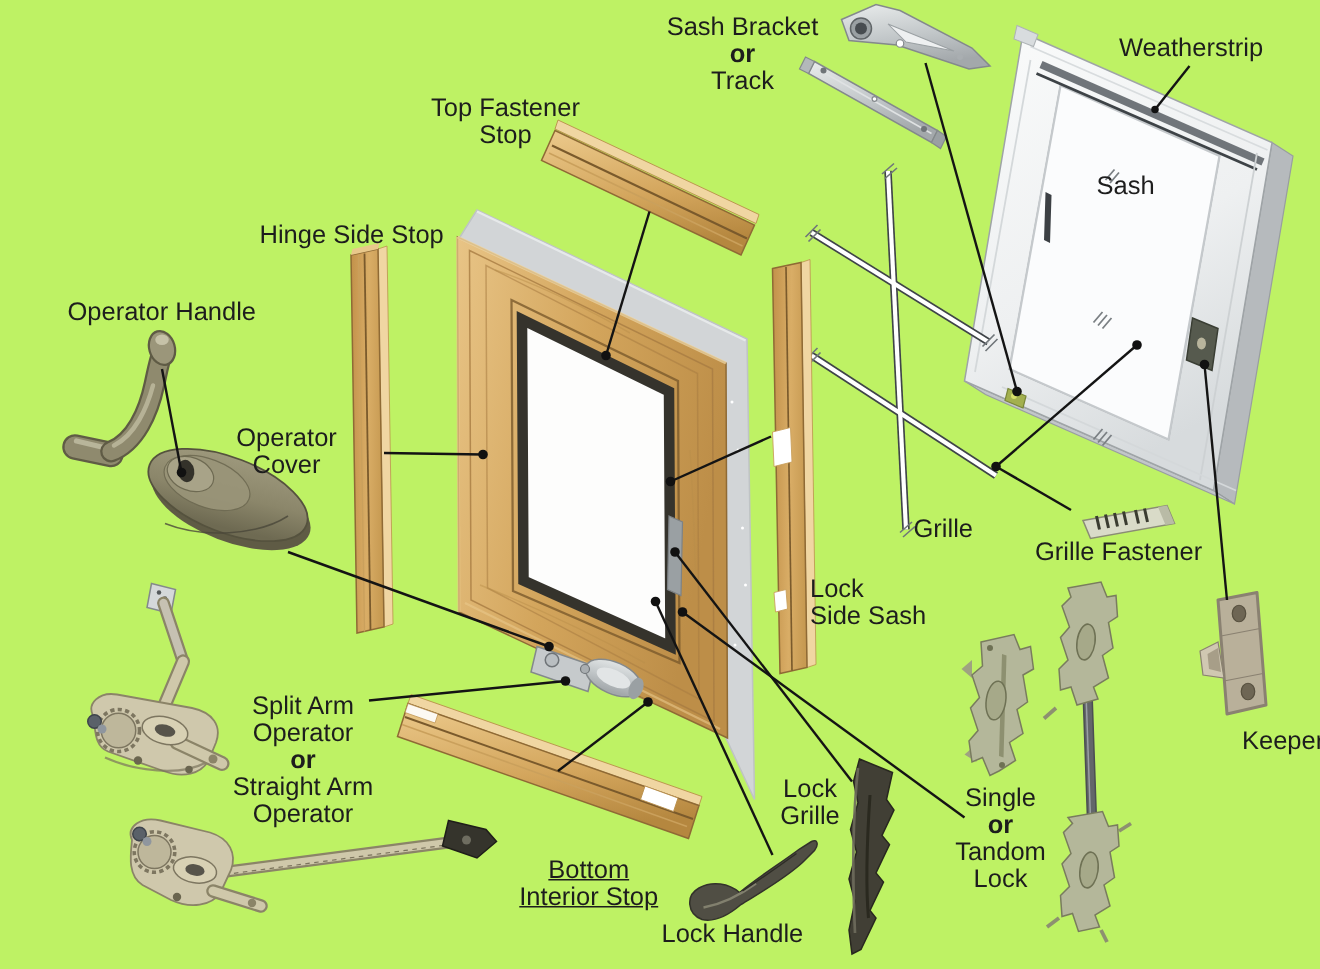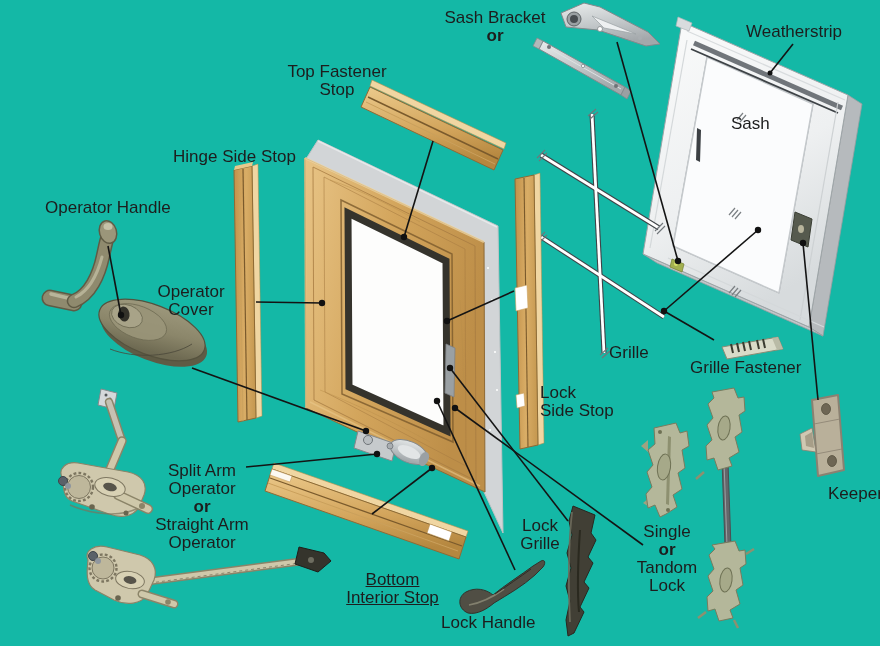--- a/index.html
+++ b/index.html
@@ -1,17 +1,17 @@
 <!DOCTYPE html>
 <html style="--c-text: #1d1d1d; --c-leader: #141414; --c-wood: #d8ab63; --c-wood_dark: #8f6a35; --c-wood_light: #f0d6a2; --c-metal: #c6cacc; --c-metal_dark: #84898c; --c-backing: #d2d5d7; --c-sash_white: #f1f3f4; --c-olive: #8f8a6e; --c-olive_dark: #5f5b45; --c-tan_hw: #cfc8ac; --c-tan_hw_dark: #8b8468; --c-lock_green: #b4b79a; --c-dark_hw: #504e44; --c-keeper_tan: #b9b09a;"><head>
 <meta charset="utf-8">
 <style>
   html,body{margin:0;padding:0;background:#ffffff;}
   .canvas{
-    position:relative;width:880px;height:646px;background:#14b8a6;overflow:hidden;
+    position:relative;width:880px;height:646px;background:#bef264;overflow:hidden;
     font-family:"Liberation Sans","DejaVu Sans",sans-serif;
   }
   .canvas svg{position:absolute;left:0;top:0;}
   .lbl{position:absolute;font-size:17px;line-height:18px;color:var(--c-text,#1d1d1d);white-space:nowrap;}
   .lbl span{display:block;}
   .lbl.center{text-align:center;}
   .lbl .b{font-weight:700;}
 </style>
 </head>
 <body>
@@ -341,20 +341,21 @@
         <circle cx="758" cy="230" r="3.2"></circle>
     <circle cx="664" cy="311" r="3.2"></circle>
         <circle cx="803" cy="243" r="3.2"></circle>
     <circle cx="455" cy="408" r="3.2"></circle>
   </g>
 </svg>
 
 <div class="lbl center" style="left:425px;top:9px;width:140px;">
   <span>Sash Bracket</span>
   <span class="b">or</span>
+  <span>Track</span>
 </div>
 
 <div class="lbl" style="left:746px;top:23px;">
   <span>Weatherstrip</span>
 </div>
 
 <div class="lbl" style="left:731px;top:103px;margin-top:12px;">
   <span>Sash</span>
 </div>
 
@@ -379,21 +380,21 @@
 <div class="lbl" style="left:609px;top:344px;">
   <span>Grille</span>
 </div>
 
 <div class="lbl" style="left:690px;top:359px;">
   <span>Grille Fastener</span>
 </div>
 
 <div class="lbl" style="left:540px;top:384px;">
   <span>Lock</span>
-  <span>Side Stop</span>
+  <span>Side Sash</span>
 </div>
 
 <div class="lbl" style="left:828px;top:485px;">
   <span>Keeper</span>
 </div>
 
 <div class="lbl center" style="left:147px;top:462px;width:110px;">
   <span>Split Arm</span>
   <span>Operator</span>
   <span class="b">or</span>

